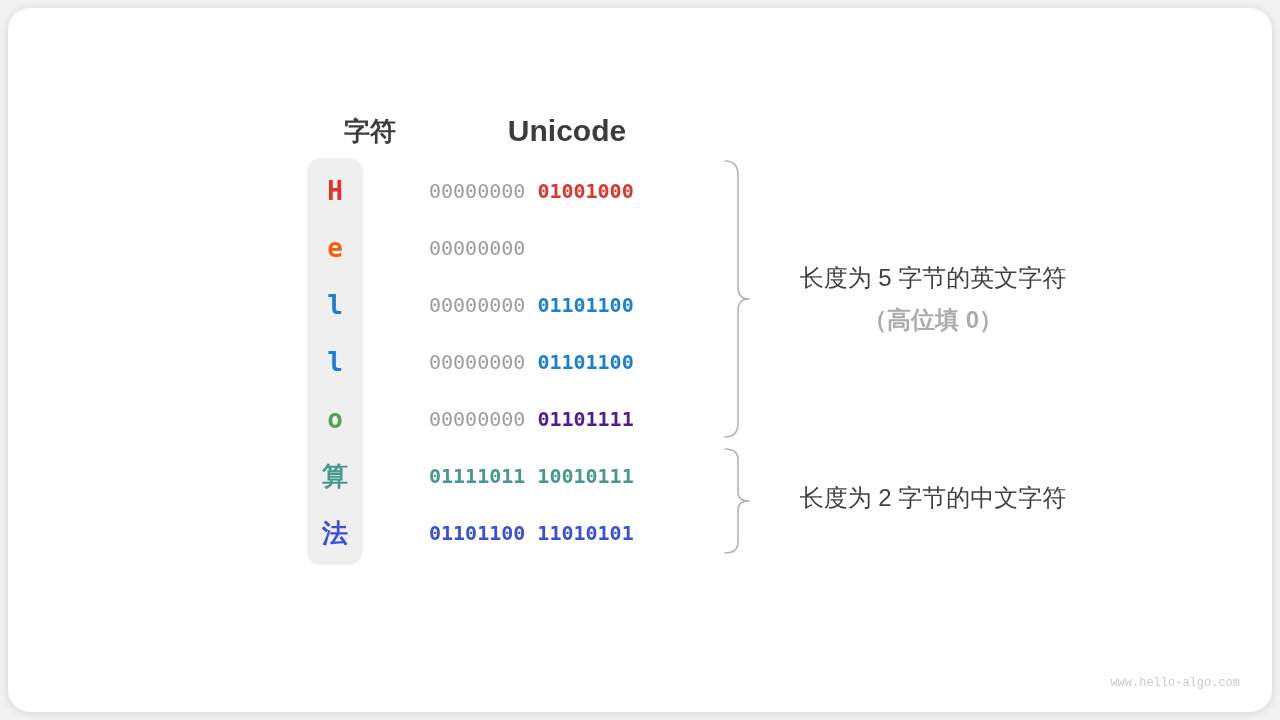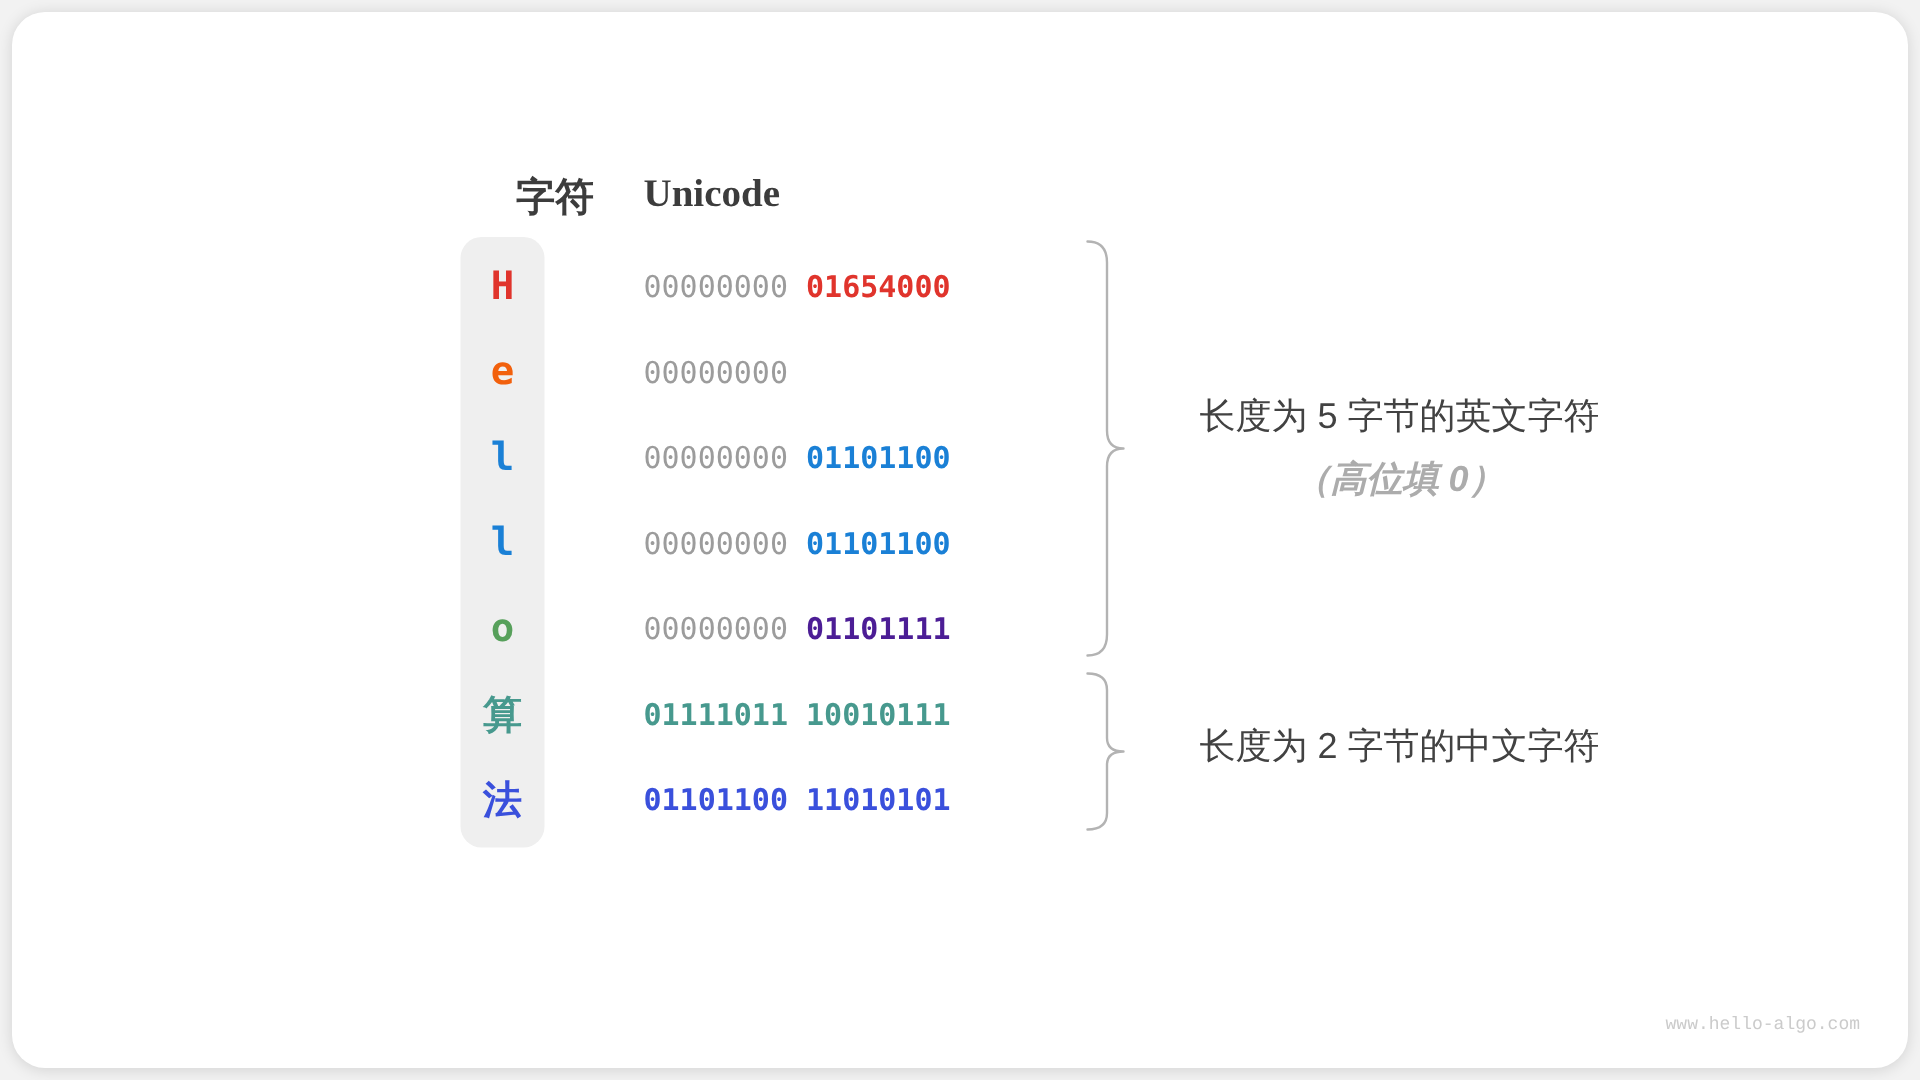--- a/index.html
+++ b/index.html
@@ -19,23 +19,23 @@
   }
   .abs { position: absolute; }
 
   .hdr-char {
     left: 307px; top: 114px; width: 56px;
     text-align: center;
     font-size: 26px; font-weight: bold; color: #3c3c3c; margin-left: 35px;
   }
   .hdr-unicode {
     left: 429px; top: 114px; width: 276px;
-    text-align: left;
-    font-family: Liberation Serif, serif;
-    font-size: 26px; font-weight: bold; color: #3c3c3c;
+    text-align: center;
+    font-family: Liberation Sans, sans-serif;
+    font-size: 30px; font-weight: bold; color: #3c3c3c;
   }
 
   .char-column {
     left: 307px; top: 158px; width: 56px; height: 407px;
     background: #efefef;
     border-radius: 14px;
   }
 
   .row { left: 0; width: 100%; height: 42px; }
   .char-cell {
@@ -67,21 +67,20 @@
     left: 758px; width: 350px;
     text-align: center;
     color: #424242;
     font-size: 24px;
     line-height: 42px;
     white-space: nowrap;
   }
   .annotation .muted {
     color: #acacac;
     font-weight: bold;
-    font-style: italic;
   }
 
   .watermark {
     right: 40px; top: 676px;
     font-family: Liberation Mono, monospace;
     font-size: 12px;
     color: #cbcbcb;
   }
 </style>
 </head>
@@ -89,21 +88,21 @@
 
 <div class="card"></div>
 
 <div class="abs hdr-char">字符</div>
 <div class="abs hdr-unicode">Unicode</div>
 
 <div class="abs char-column"></div>
 
 <div class="abs row" style="top:170px">
   <span class="char-cell" style="color: rgb(224, 52, 44);">H</span>
-  <span class="binary"><span class="bits-high">00000000 </span><span class="bits-low" style="color: rgb(224, 52, 44);">01654000</span></span>
+  <span class="binary"><span class="bits-high">00000000 </span><span class="bits-low" style="color: rgb(224, 52, 44);">01001000</span></span>
 </div>
 <div class="abs row" style="top:227px">
   <span class="char-cell" style="color: rgb(242, 96, 12);">e</span>
   <span class="binary"><span class="bits-high">00000000 </span></span>
 </div>
 <div class="abs row" style="top:284px">
   <span class="char-cell" style="color: rgb(26, 128, 214);">l</span>
   <span class="binary"><span class="bits-high">00000000 </span><span class="bits-low" style="color: rgb(26, 128, 214);">01101100</span></span>
 </div>
 <div class="abs row" style="top:341px">

